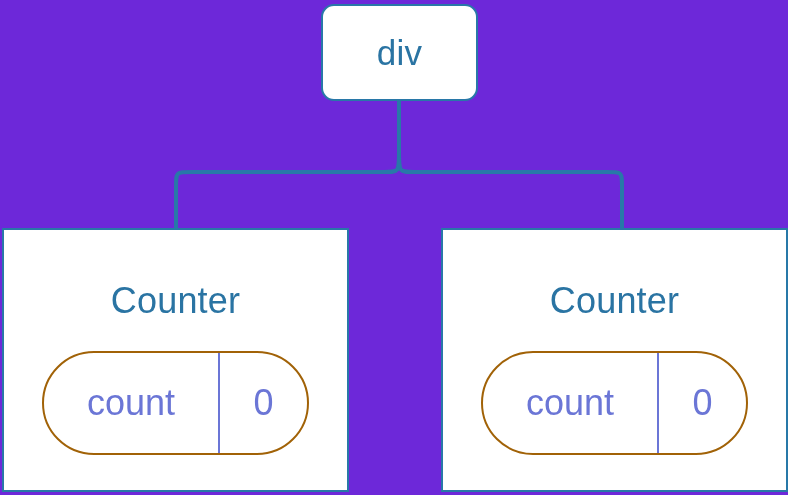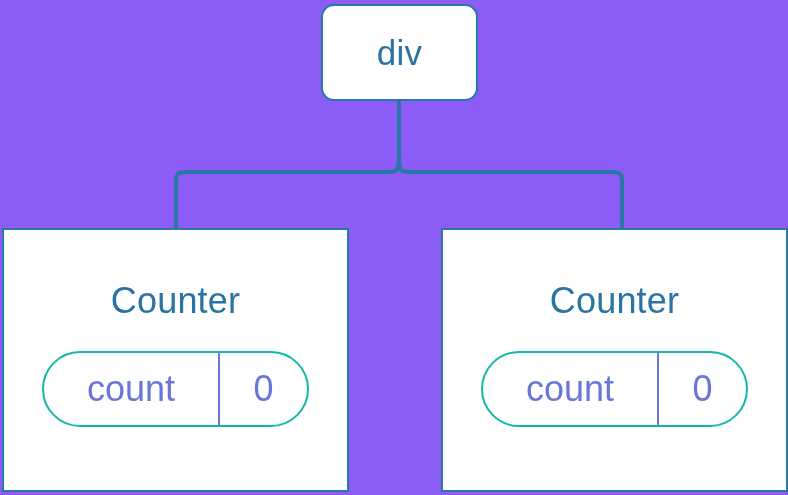--- a/index.html
+++ b/index.html
@@ -11,21 +11,21 @@
     height: 495px;
     overflow: hidden;
     font-family: "Liberation Sans", sans-serif;
     background: #4d6771;
   }
 
   #stage {
     position: relative;
     width: 788px;
     height: 495px;
-    background: #8b5cf6;
+    background: #6d28d9;
   }
 
   
   #connectors {
     position: absolute;
     left: 0;
     top: 0;
     width: 788px;
     height: 495px;
     pointer-events: none;
@@ -75,23 +75,23 @@
     color: #2a74a3;
     font-size: 36px;
     line-height: 1;
     letter-spacing: 0.2px;
     margin-top: 53px;
   }
 
   
   .pill {
     margin-top: 32px;
-    height: 76px;
+    height: 104px;
     width: 267px;
-    border: 2px solid #14b8a6;
+    border: 2px solid #a16207;
     border-radius: 52px;
     box-sizing: border-box;
     display: flex;
     align-items: stretch;
     background: #ffffff;
   }
 
   .pill-key,
   .pill-val {
     display: flex;

